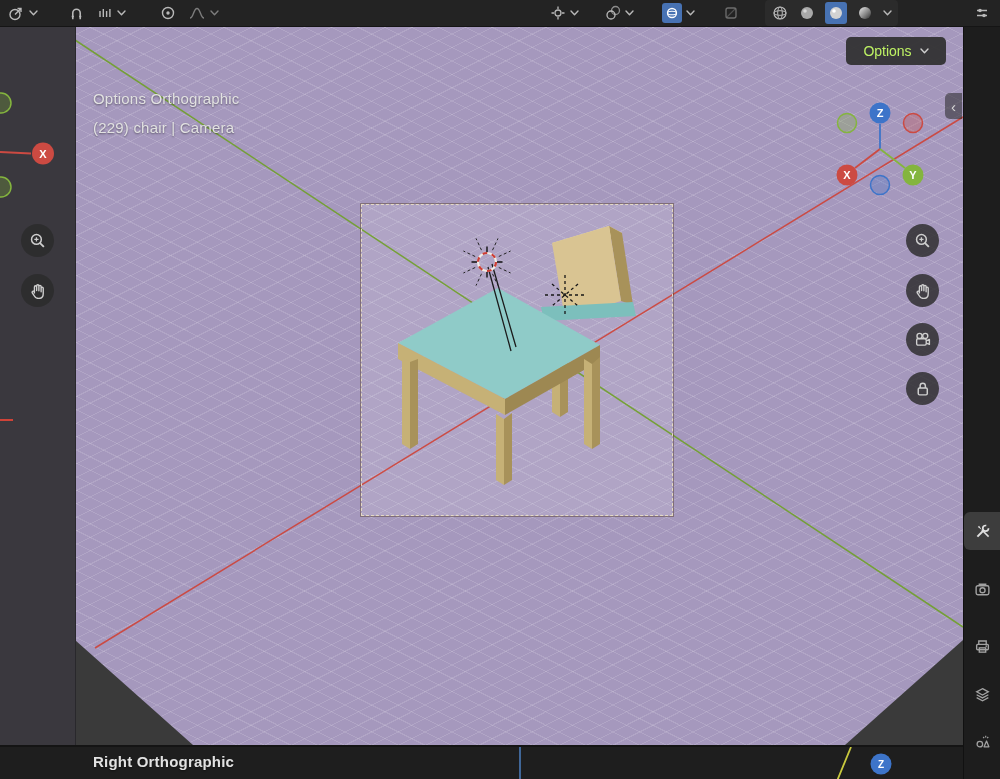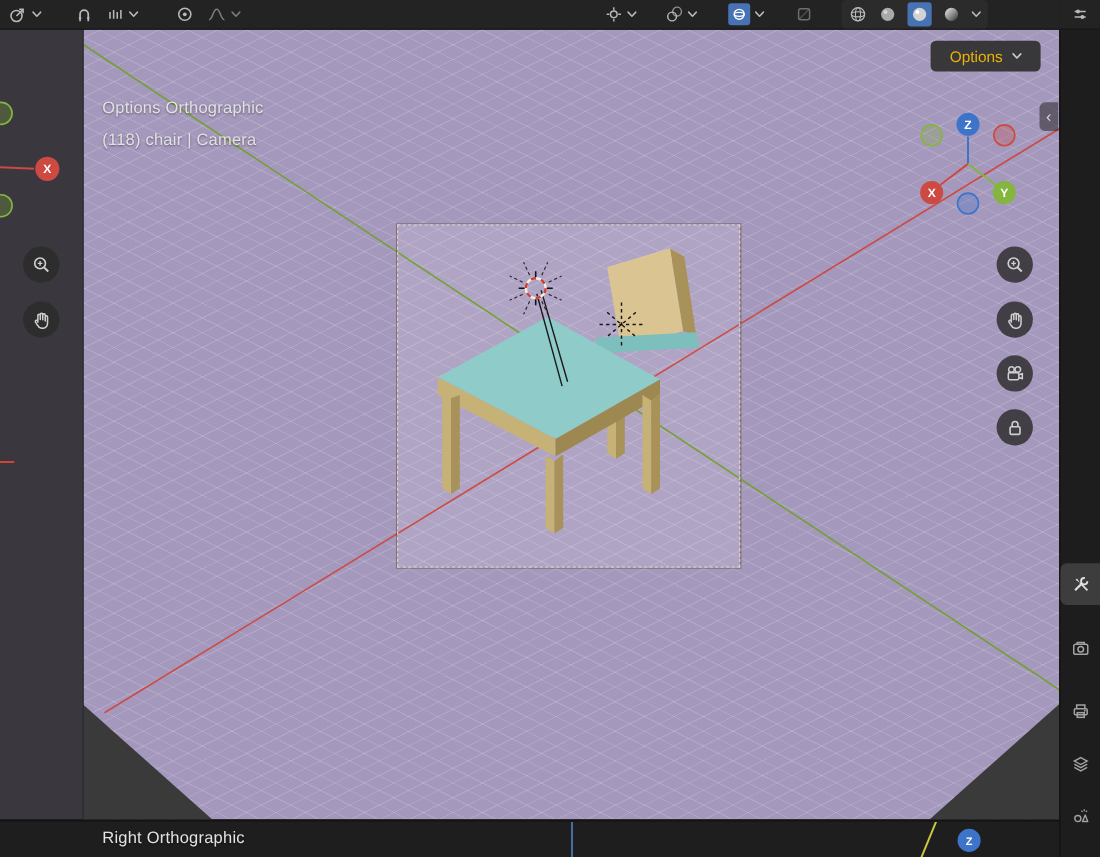--- a/index.html
+++ b/index.html
@@ -30,39 +30,39 @@
   .cam-border{position:absolute;left:361px;top:204px;width:310px;height:310px;
               border:1px dashed #e4d9c4;box-shadow:0 0 0 1px rgba(70,45,15,.4);z-index:7;}
   .scene{position:absolute;left:0;top:0;z-index:5;pointer-events:none;}
   .corner{position:absolute;background:#3a3a3a;z-index:6;}
   .corner-bl{left:75px;top:640px;width:118px;height:105px;clip-path:polygon(0% 0%,100% 100%,0% 100%);}
   .corner-br{left:845px;top:640px;width:118px;height:105px;clip-path:polygon(100% 0%,100% 100%,0% 100%);}
 
   .ov-text{position:absolute;color:#e2e2e2;font-size:15px;letter-spacing:.2px;
            text-shadow:0 1px 2px rgba(0,0,0,.45);z-index:8;}
   .options{position:absolute;left:846px;top:37px;width:100px;height:28px;background:rgba(47,47,47,.93);
-           border-radius:5px;color:#eab308;font-size:14px;display:flex;align-items:center;
+           border-radius:5px;color:#bef264;font-size:14px;display:flex;align-items:center;
            justify-content:center;gap:8px;z-index:9;}
   .sidebar-toggle{position:absolute;left:945px;top:93px;width:17px;height:26px;background:rgba(40,40,40,.55);
            border-radius:5px 0 0 5px;color:#d8d8d8;display:flex;align-items:center;justify-content:center;
            font-size:15px;z-index:9;}
   .gizmo{position:absolute;left:828px;top:93px;z-index:9;}
   .gizmo text{font-size:11px;font-weight:bold;fill:#fff;text-anchor:middle;}
   .navbtn{position:absolute;width:33px;height:33px;border-radius:50%;background:rgba(43,43,43,.82);
           display:flex;align-items:center;justify-content:center;z-index:9;}
 
   
   .leftvp{position:absolute;left:0;top:25px;width:75px;height:720px;background:#3a383e;
           border-right:1px solid #29282c;z-index:10;overflow:hidden;}
   .leftvp text{font-size:11px;font-weight:bold;fill:#fff;text-anchor:middle;}
 
   
   .bottomvp{position:absolute;left:0;top:745px;width:963px;height:34px;background:#1e1e1e;
             border-top:2px solid #141414;z-index:12;overflow:hidden;}
-  .bottomvp .ov-text{top:6px;left:93px;}
+  .bottomvp .ov-text{top:6px;left:93px;font-weight:bold;}
   .bottomvp text{font-size:10px;font-weight:bold;fill:#fff;text-anchor:middle;}
 
   
   .props{position:absolute;left:963px;top:26px;width:37px;height:753px;background:#1d1d1d;
          border-left:1px solid #111;z-index:20;}
   .ptab{position:absolute;left:0;width:37px;height:38px;display:flex;align-items:center;justify-content:center;}
   .ptab.active{background:#3d3d3d;border-radius:6px 0 0 6px;}
 </style>
 </head>
 <body>
@@ -122,21 +122,21 @@
         <circle cx="487" cy="262" r="9" fill="none" stroke="#cc3d35" stroke-width="2.2" stroke-dasharray="4.71,4.71"></circle>
       </g>
     </g>
   </svg>
 
   <div class="corner corner-bl"></div>
   <div class="corner corner-br"></div>
   <div class="cam-border"></div>
 
   <div class="ov-text" style="left:93px;top:90px;">Options Orthographic</div>
-  <div class="ov-text" style="left:93px;top:119px;">(118) chair | Camera</div>
+  <div class="ov-text" style="left:93px;top:119px;">(229) chair | Camera</div>
 
   <div class="options">
     <span>Options</span>
     <svg width="9" height="6" viewBox="0 0 9 6">
       <polyline points="1,1 4.5,4.7 8,1" fill="none" stroke="#cfcfcf" stroke-width="1.4" stroke-linecap="round" stroke-linejoin="round"></polyline>
     </svg>
   </div>
 
   <div class="sidebar-toggle">
     <span>‹</span>

